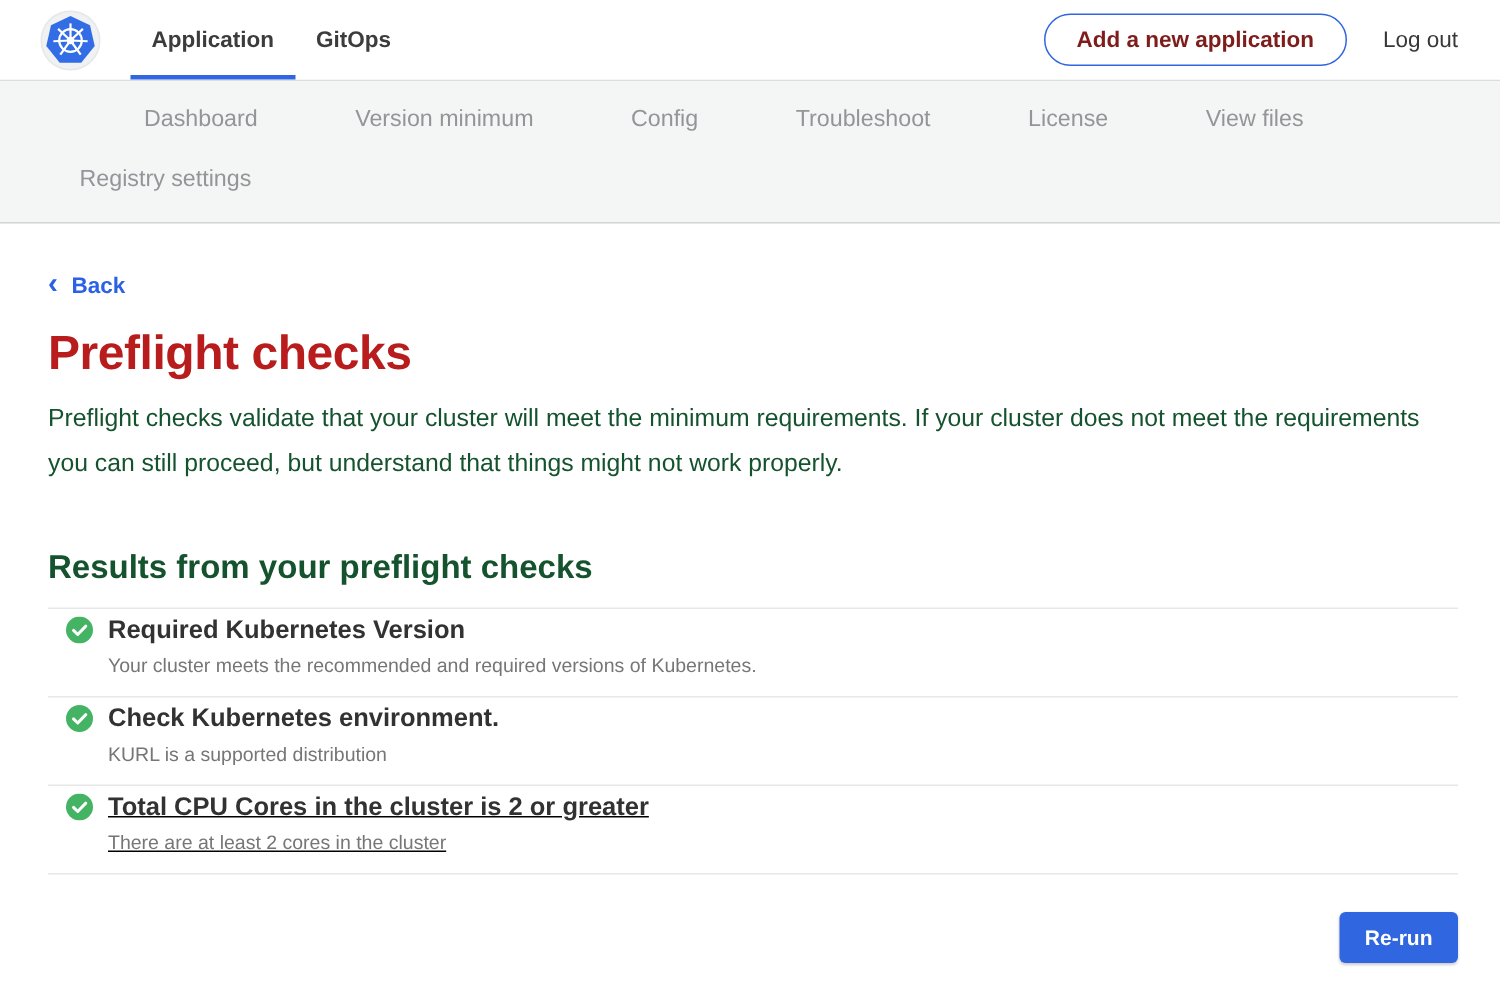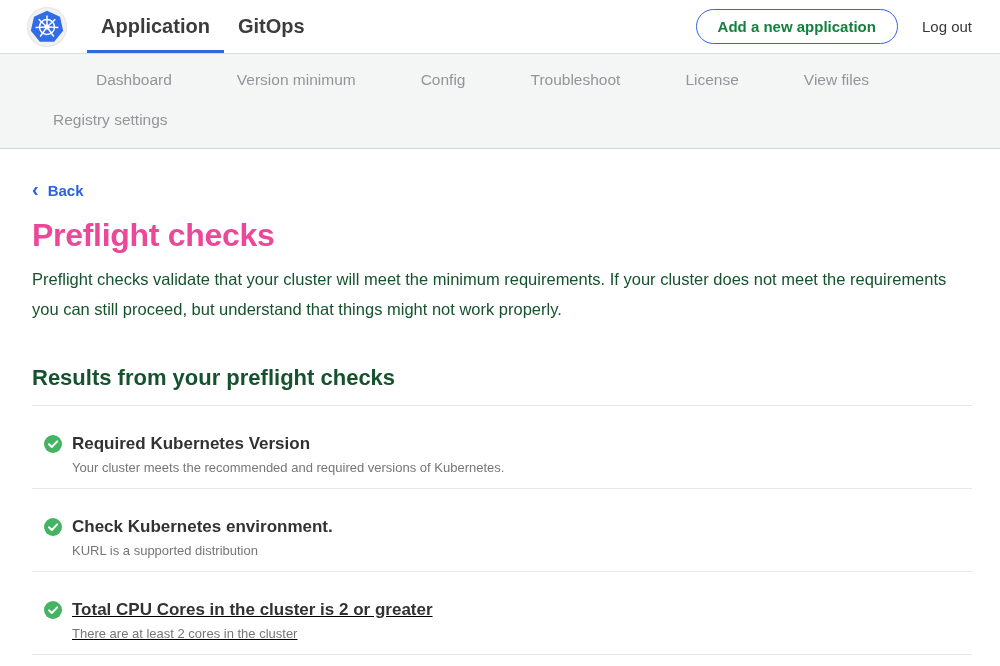--- a/index.html
+++ b/index.html
@@ -21,30 +21,30 @@
     width: 40px; height: 40px; border-radius: 50%;
     background: #f0f1f2;
     display: flex; align-items: center; justify-content: center;
     box-shadow: 0 0 0 1px #e6e7e8 inset;
     flex: 0 0 auto;
   }
   .tabs { display: flex; align-self: stretch; margin-left: 20px; }
   .tab {
     display: flex; align-items: center;
     padding: 0 14px;
-    font-size: 20px; font-weight: 700; color: #3c3c3c;
+    font-size: 15px; font-weight: 700; color: #3c3c3c;
     cursor: pointer; position: relative;
   }
   .tab.active::after {
     content: ""; position: absolute; left: 0; right: 0; bottom: 0;
     height: 3px; background: #3066e0;
   }
   .header-right { margin-left: auto; display: flex; align-items: center; }
   .add-app-btn {
-    border: 1.5px solid #3066e0; background: #fff; color: #15803d;
+    border: 1.5px solid #3066e0; background: #fff; color: #7f1d1d;
     font-family: inherit; font-size: 15px; font-weight: 700;
     padding: 8px 21px; border-radius: 20px; cursor: pointer;
   }
   .logout { margin-left: 24px; font-size: 15px; font-weight: 400; color: #383838; cursor: pointer; }
 
   
   .subnav {
     background: #f4f5f5;
     border-top: 1px solid #dcdddd;
     border-bottom: 1px solid #d4d5d5;
@@ -61,34 +61,34 @@
   
   .content { padding: 31px 28px 0 32px; }
   .back-link {
     display: inline-flex; align-items: center;
     color: #2b62e4; font-size: 15px; font-weight: 700;
     cursor: pointer; text-decoration: none;
   }
   .back-chevron { font-size: 20px; font-weight: 700; margin-right: 9px; line-height: 1; transform: translateY(-1px); }
   .page-title {
     margin-top: 16px;
-    font-size: 32px; font-weight: 700; letter-spacing: -0.3px; color: #ec4899;
+    font-size: 32px; font-weight: 700; letter-spacing: -0.3px; color: #b91c1c;
   }
   .page-desc {
     margin-top: 10px; max-width: 918px;
     font-size: 16.5px; line-height: 30px; color: #14532d;
   }
   .results-heading {
     margin-top: 41px;
     font-size: 22px; font-weight: 700; color: #14532d;
   }
   .checks { margin-top: 14px; }
   .check-row {
     border-top: 1px solid #e8e8e8;
-    padding: 28px 0 13px 12px;
+    padding: 4px 0 13px 12px;
   }
   .check-row:last-of-type { border-bottom: 1px solid #e8e8e8; text-decoration: underline; }
   .check-title-row { display: flex; align-items: center; }
   .check-icon { width: 18px; height: 18px; flex: 0 0 auto; margin-right: 10px; }
   .check-title { font-size: 17px; font-weight: 700; color: #323232; }
   .check-detail { margin: 6px 0 0 28px; font-size: 13px; color: #767676; }
 
   .actions { display: flex; justify-content: flex-end; margin-top: 25px; }
   .rerun-btn {
     background: #3066e0; color: #ffffff;

